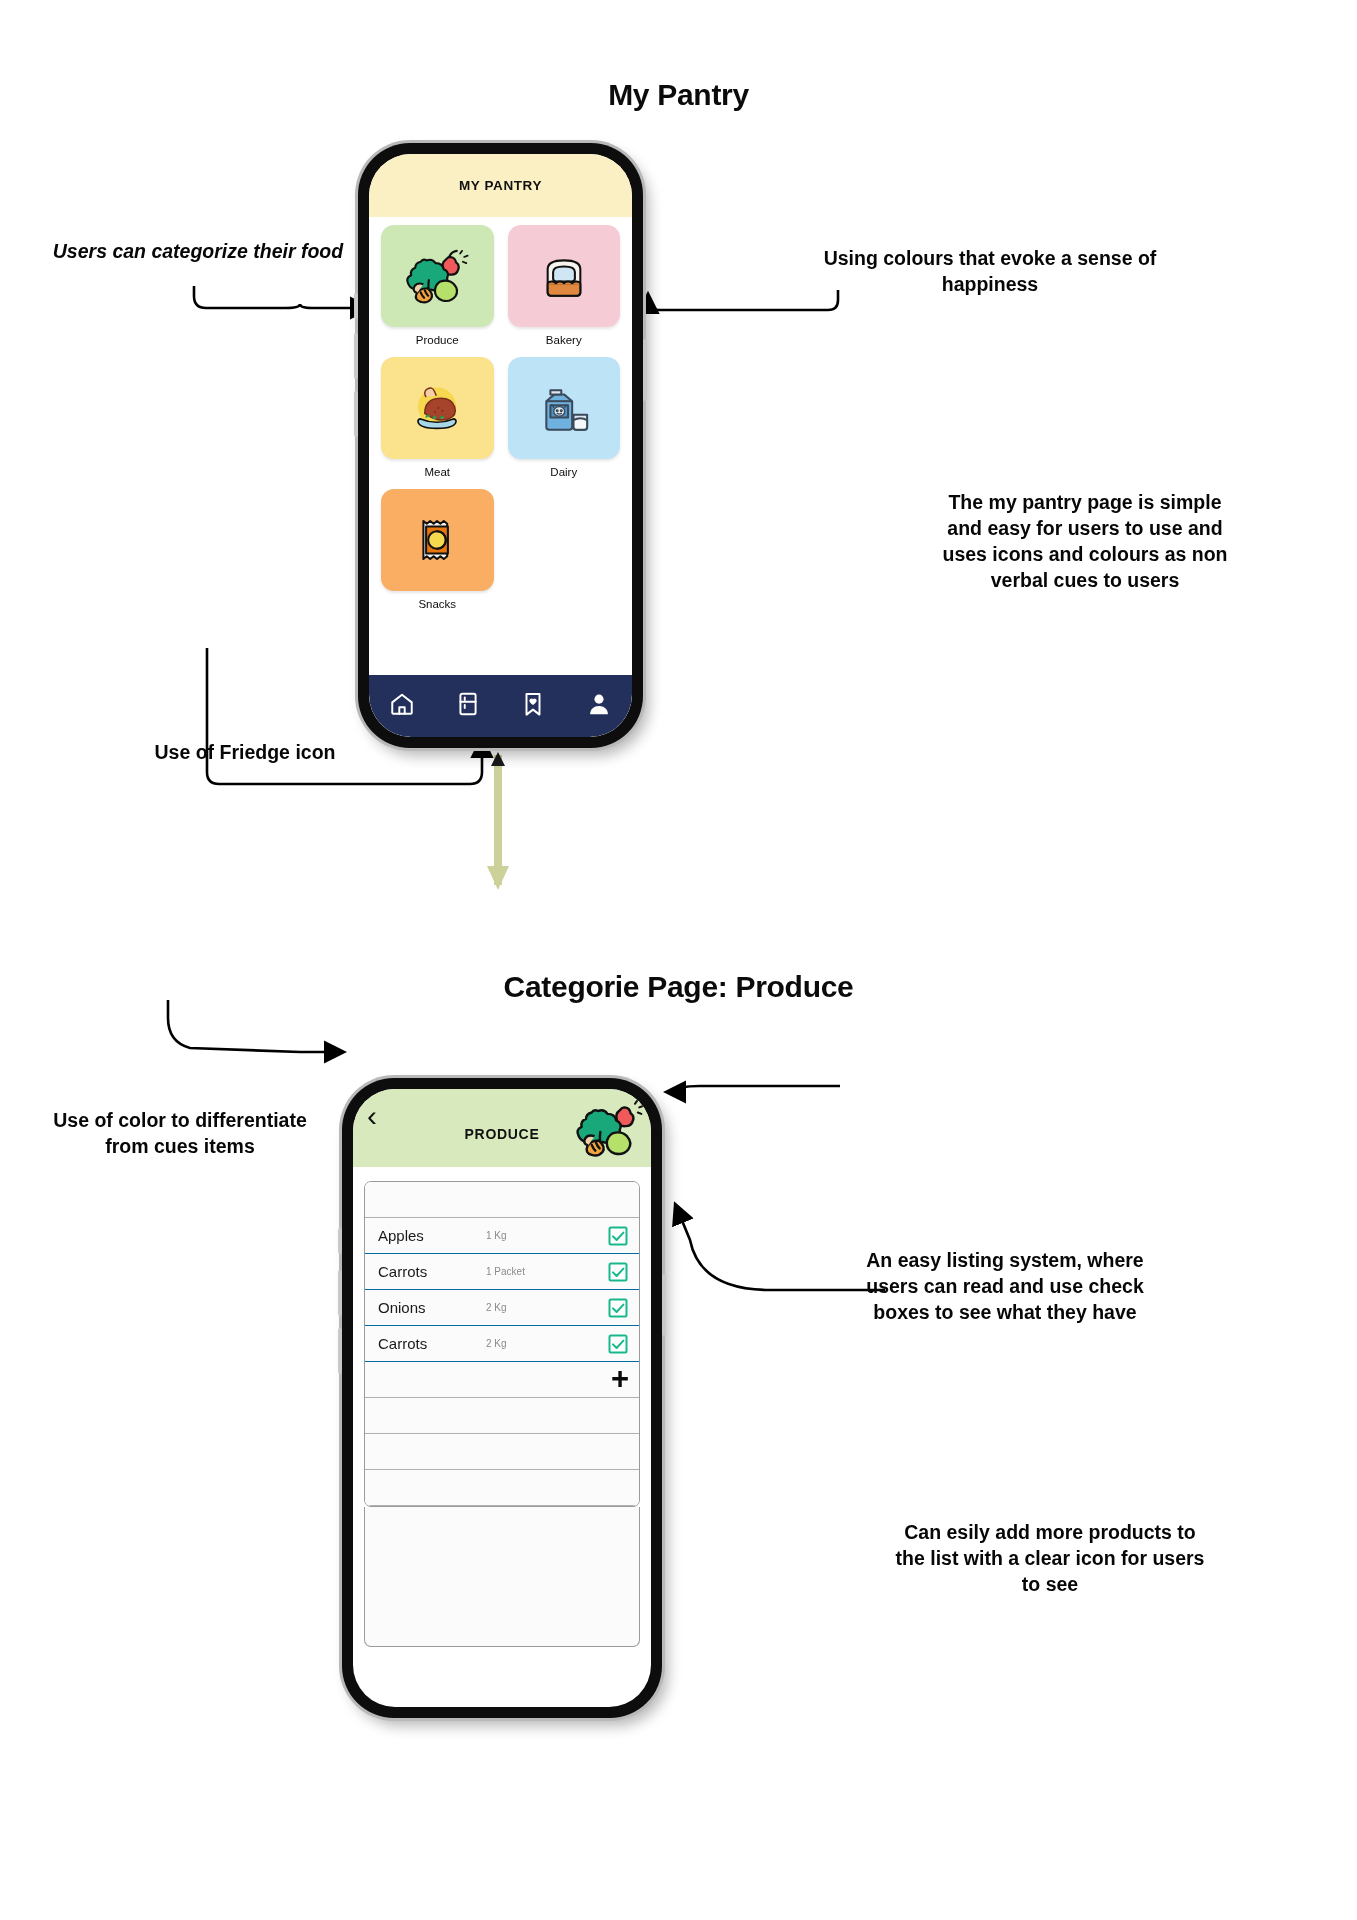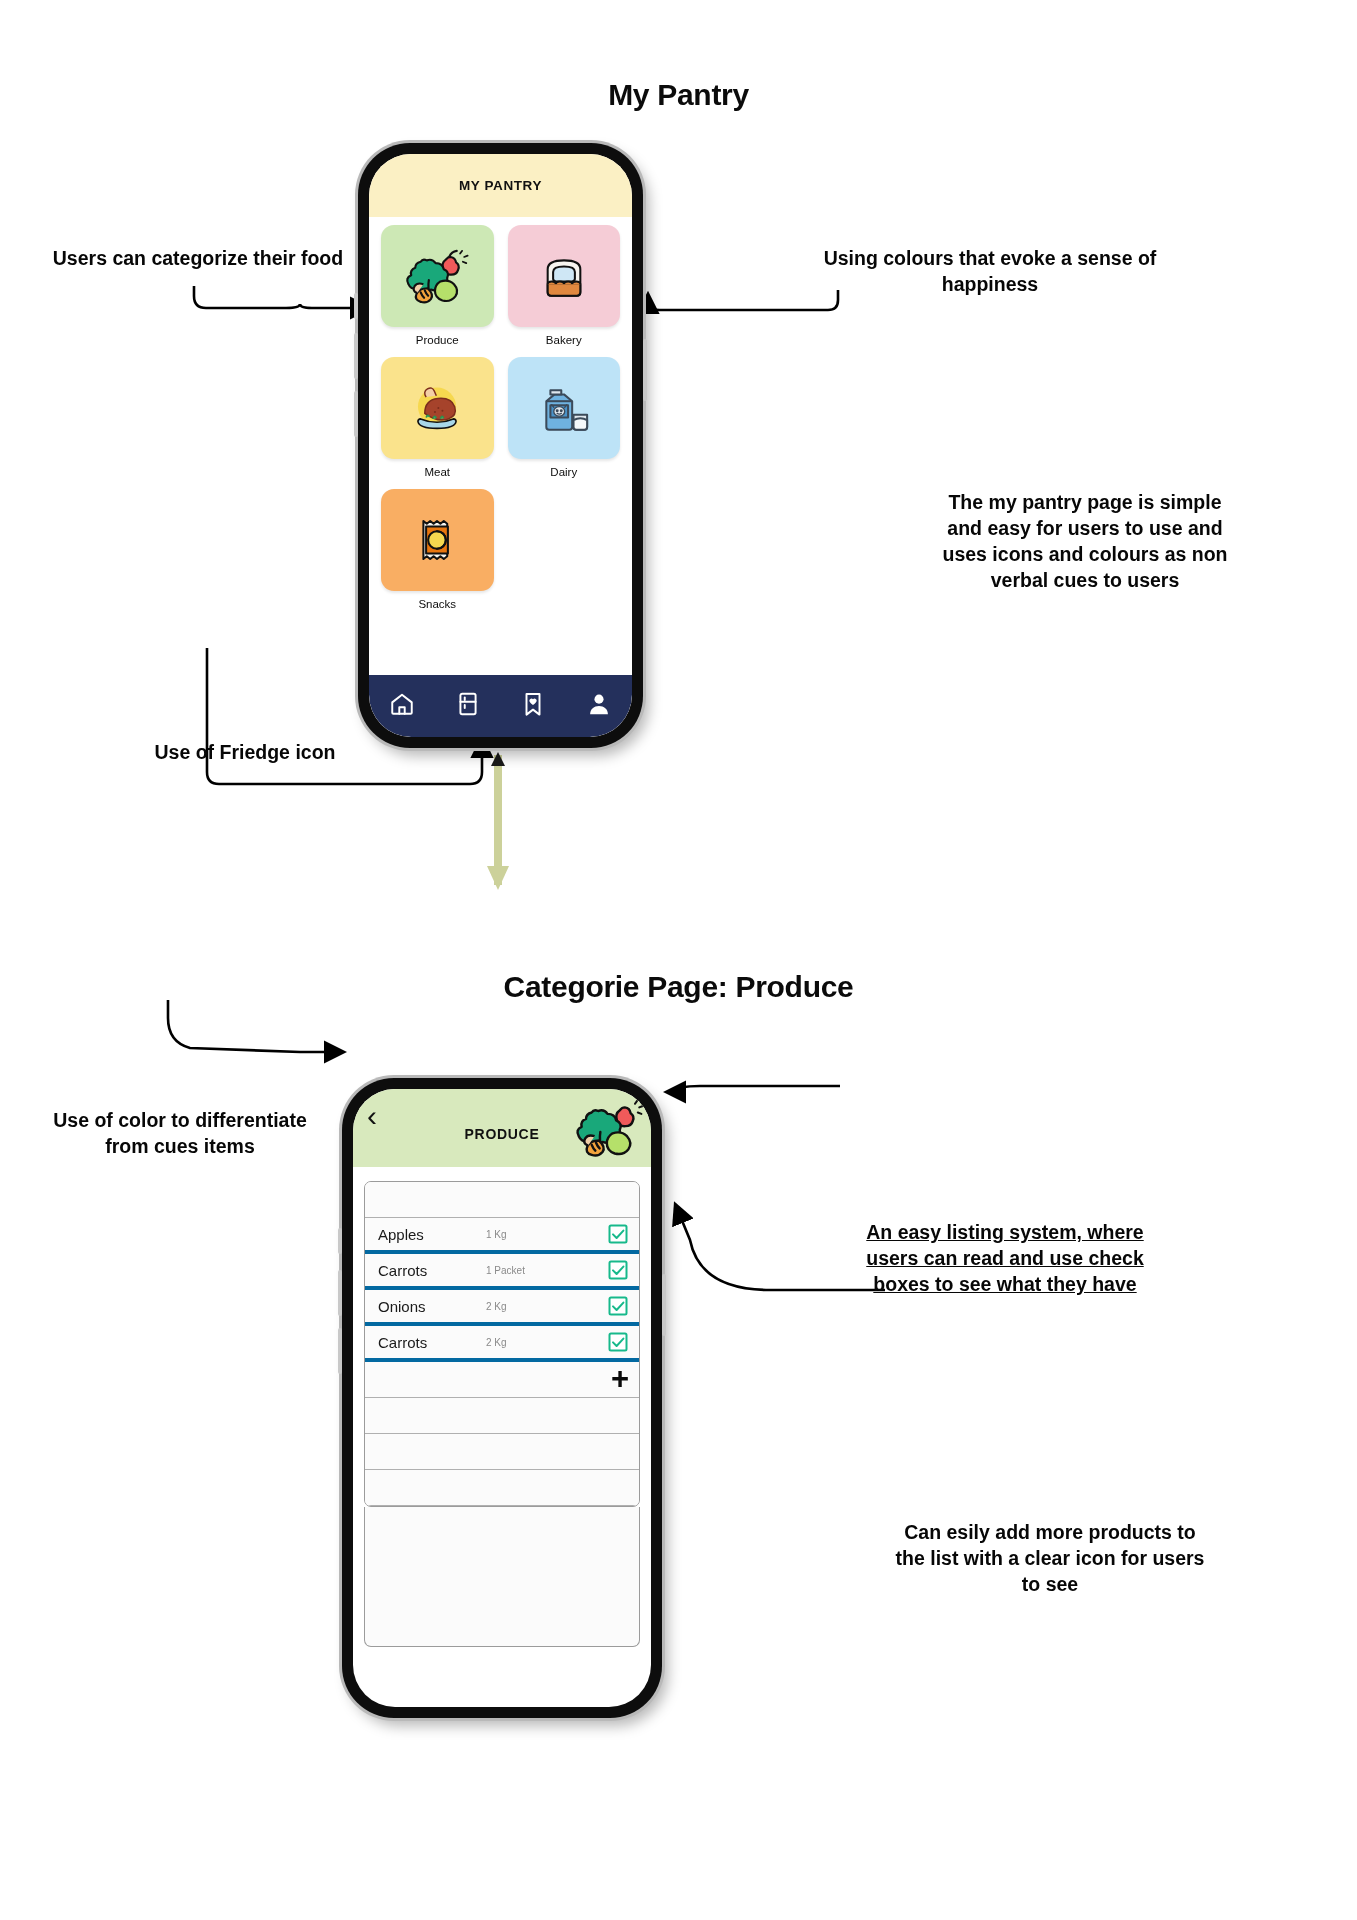--- a/index.html
+++ b/index.html
@@ -20,26 +20,26 @@
   }
   #title-pantry { top: 78px; left: 0; }
   #title-category { top: 970px; left: 0; }
 
   
   .anno {
     position: absolute;
     font-size: 19.5px; font-weight: bold; color: #070707;
     line-height: 1.33; text-align: center;
   }
-  #anno-categorize { left: 48px;  top: 246px;  width: 300px; }
+  #anno-categorize { left: 48px;  top: 239px;  width: 300px; font-style: italic; }
   #anno-colours    { left: 820px; top: 246px;  width: 340px; }
   #anno-pantrypage { left: 930px; top: 490px;  width: 310px; }
   #anno-fridge     { left: 100px; top: 740px;  width: 290px; }
   #anno-diffcolor  { left: 30px;  top: 1108px; width: 300px; }
-  #anno-listing    { left: 845px; top: 1220px; width: 320px; text-decoration: underline; }
+  #anno-listing    { left: 845px; top: 1248px; width: 320px; }
   #anno-addmore    { left: 890px; top: 1520px; width: 320px; }
 
   
   #connectors { position: absolute; left: 0; top: 0; width: 1357px; height: 1920px; pointer-events: none; }
 
   
   .phone {
     position: absolute;
     background: #0d0d0d;
     border-radius: 52px;
@@ -118,21 +118,21 @@
 
   .list-wrap {
     margin: 14px 11px 0 11px;
     border: 1px solid #9b9b9b;
     border-radius: 7px;
     background: #fbfbfb;
     overflow: hidden;
   }
   .list-row {
     height: 36px;
-    border-bottom: 4px solid #0369a1;
+    border-bottom: 1px solid #0369a1;
     display: flex; align-items: center;
     padding: 0 11px 0 13px;
     background: #fbfbfb;
   }
   .list-row:last-child { border-bottom: none; }
   .row-name { font-size: 15px; color: #1a1a1a; width: 108px; }
   .row-qty  { font-size: 10px; color: #8a8a8a; flex: 1; }
   .row-check { width: 20px; height: 20px; }
   .row-check svg { width: 20px; height: 20px; display: block; }
   .row-empty { height: 36px; border-bottom: 1px solid #b0b0b0; background: #fbfbfb; }

